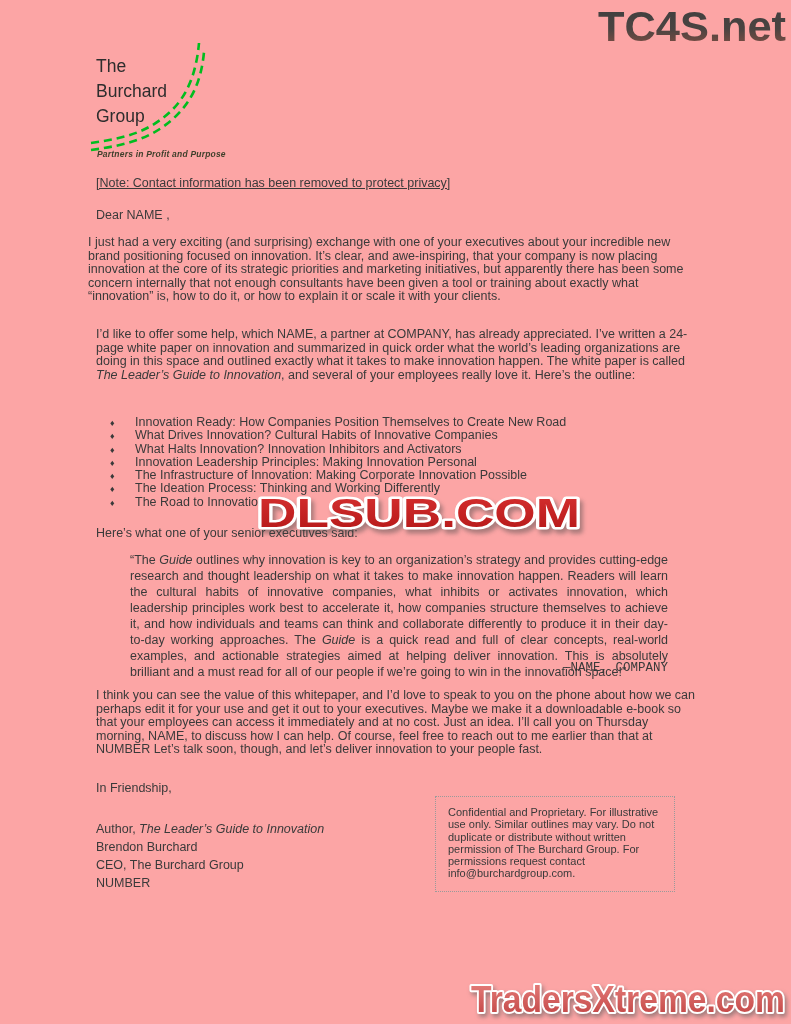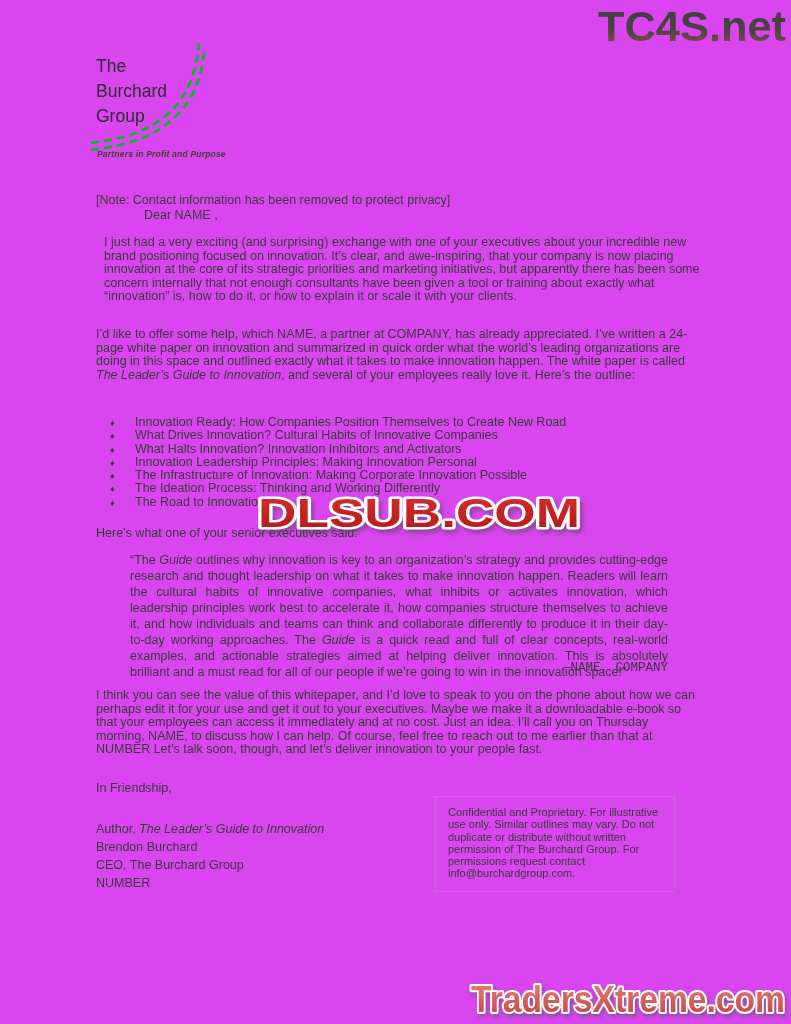--- a/index.html
+++ b/index.html
@@ -1,32 +1,32 @@
 <!DOCTYPE html>
 <html><head>
 <meta charset="utf-8">
 <style>
   html,body { margin:0; padding:0; background:#ffffff; }
   .page {
-    position:relative; width:791px; height:1024px; background:#d946ef;
+    position:relative; width:791px; height:1024px; background:#fca5a5;
     font-family:"Liberation Sans", sans-serif; color:#3a3a3a; overflow:hidden;
   }
   .abs { position:absolute; }
   .para { width:602px; font-size:12.5px; line-height:13.6px; text-align:left; }
   .single { font-size:12.5px; line-height:13.6px; }
   em { font-style:italic; }
 
   
   .logo-text { left:96px; top:54px; font-size:17.5px; line-height:25px; color:#2d2d2d; }
   .logo-tagline { left:97px; top:149px; font-size:8.5px; font-style:italic; font-weight:600; color:#40402c; letter-spacing:0.2px; }
 
   
-  .note       { left:96px; top:194px; }
-  .salutation { left:96px; top:209px;margin-left:48px; }
-  .para1      { left:104px; top:236px; }
+  .note       { left:96px; top:177px;text-decoration:underline; }
+  .salutation { left:96px; top:209px; }
+  .para1      { left:88px; top:236px; }
   .para2      { left:96px; top:328px; }
   .bullets    { left:96px; top:416px; width:602px; }
   .bullet-row { position:relative; padding-left:39px; font-size:12.5px; line-height:13.3px; }
   .bullet-glyph { position:absolute; left:14px; top:1px; font-size:9px; }
   .exec-line  { left:96px; top:527px; }
   .quote      { left:130px; top:552px; width:538px; text-align:justify; line-height:16px; font-size:12.5px; }
   .attribution{ left:130px; top:662px; width:538px; text-align:right;font-family:Liberation Mono, monospace; }
   .para3      { left:96px; top:689px; }
   .closing    { left:96px; top:782px; }
   .signature  { left:96px; top:820px; font-size:12.5px; line-height:18px; }

